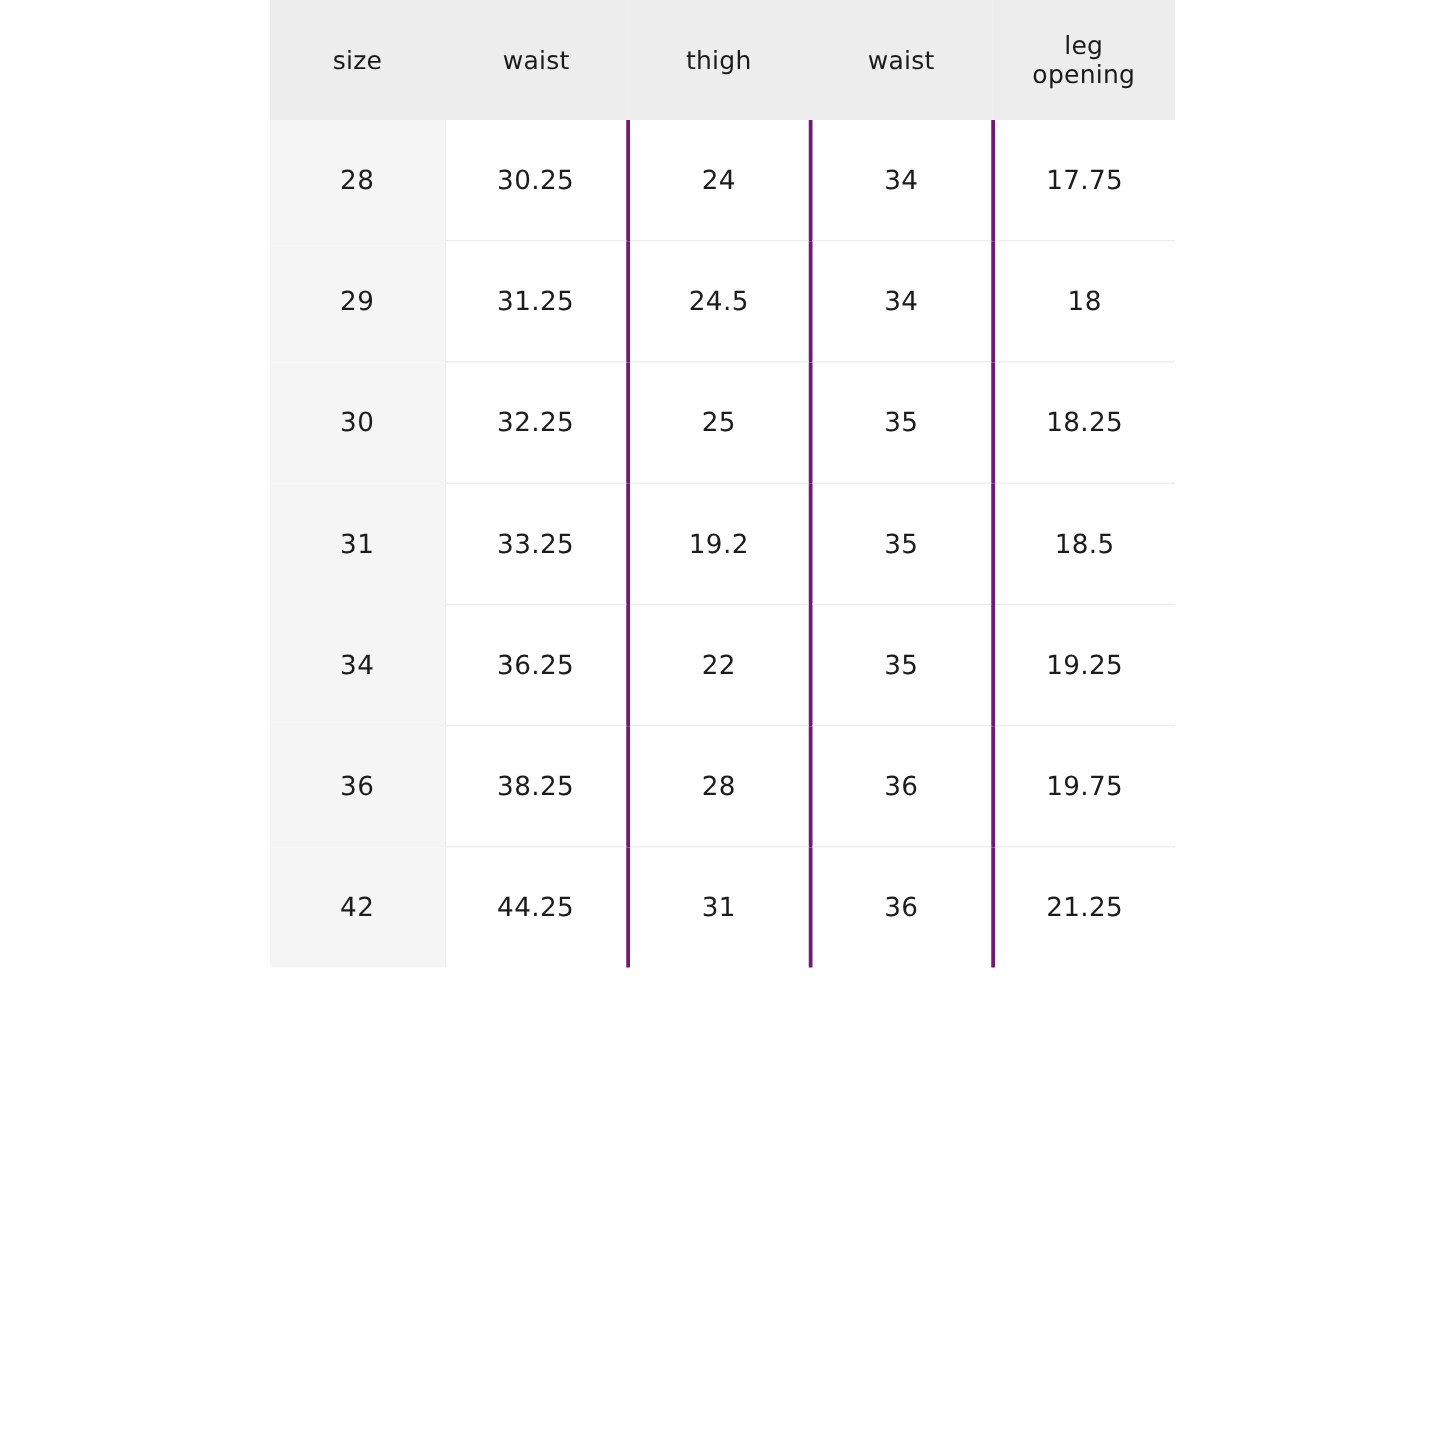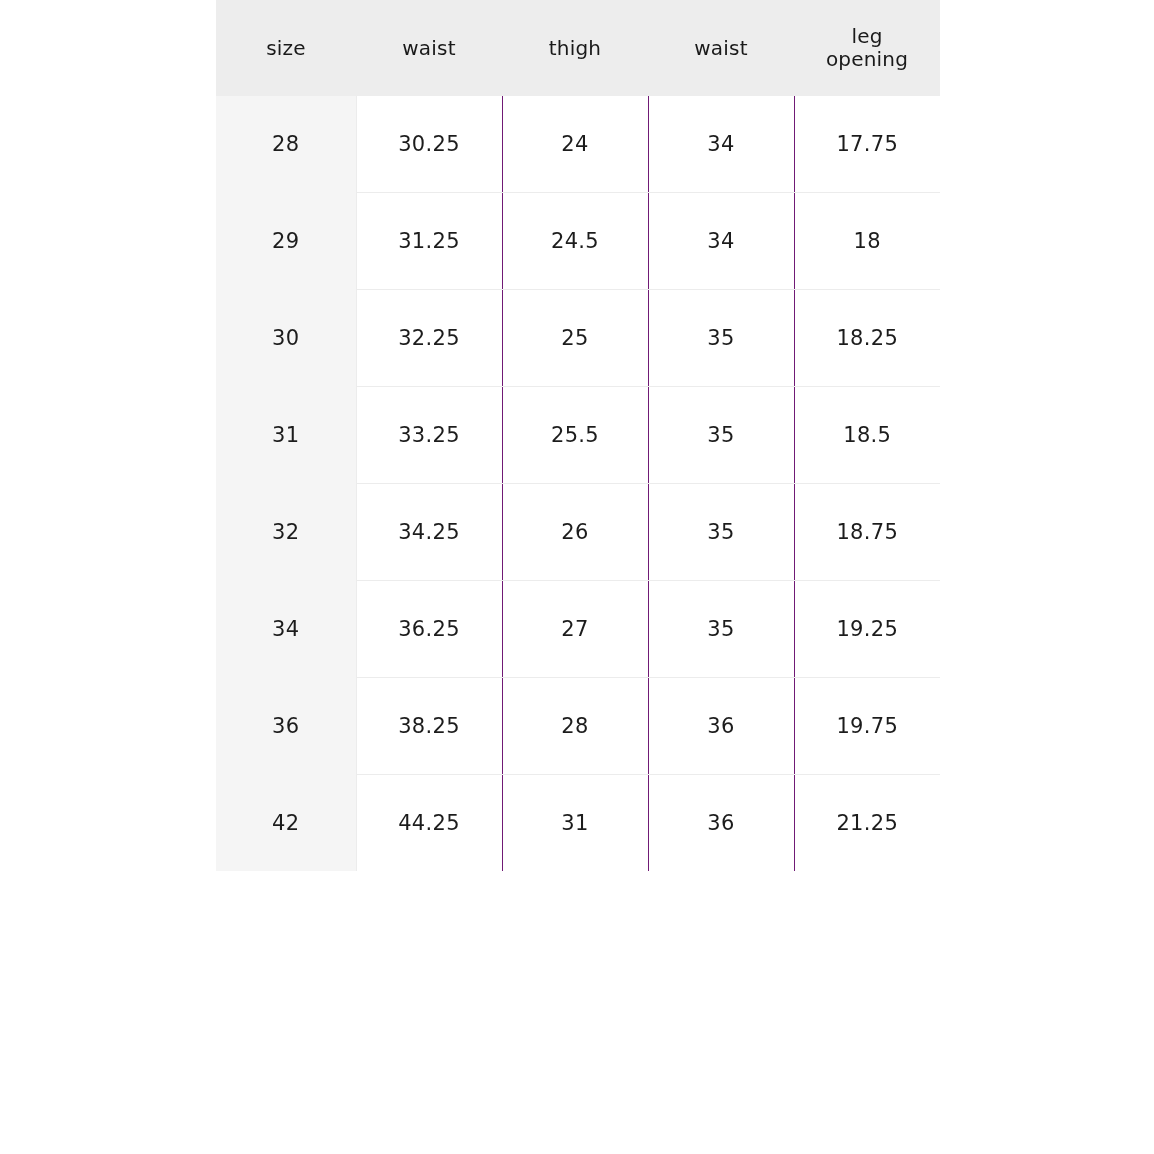--- a/index.html
+++ b/index.html
@@ -64,21 +64,21 @@
   tbody td {
     height: 96px;
     padding: 0 4px;
     text-align: center;
     vertical-align: middle;
     font-size: 21px;
     font-weight: 400;
     color: #1c1c1c;
     letter-spacing: 0.3px;
     background: #ffffff;
-    border-right: 1px solid #701a75;
+    border-right: 3px solid #701a75;
     border-bottom: 1px solid #ececec;
   }
   tbody tr td:last-child {
     border-right: none;
   }
   tbody tr:last-child td {
     border-bottom: none;
   }
 
   
@@ -129,35 +129,28 @@
           <tr>
             <td class="size-cell">30</td>
             <td>32.25</td>
             <td>25</td>
             <td>35</td>
             <td>18.25</td>
           </tr>
           <tr>
             <td class="size-cell">31</td>
             <td>33.25</td>
-            <td>25.5</td>
+            <td>19.2</td>
             <td>35</td>
             <td>18.5</td>
           </tr>
           <tr>
-            <td class="size-cell">32</td>
-            <td>34.25</td>
-            <td>26</td>
-            <td>35</td>
-            <td>18.75</td>
-          </tr>
-          <tr>
             <td class="size-cell">34</td>
             <td>36.25</td>
-            <td>27</td>
+            <td>22</td>
             <td>35</td>
             <td>19.25</td>
           </tr>
           <tr>
             <td class="size-cell">36</td>
             <td>38.25</td>
             <td>28</td>
             <td>36</td>
             <td>19.75</td>
           </tr>

